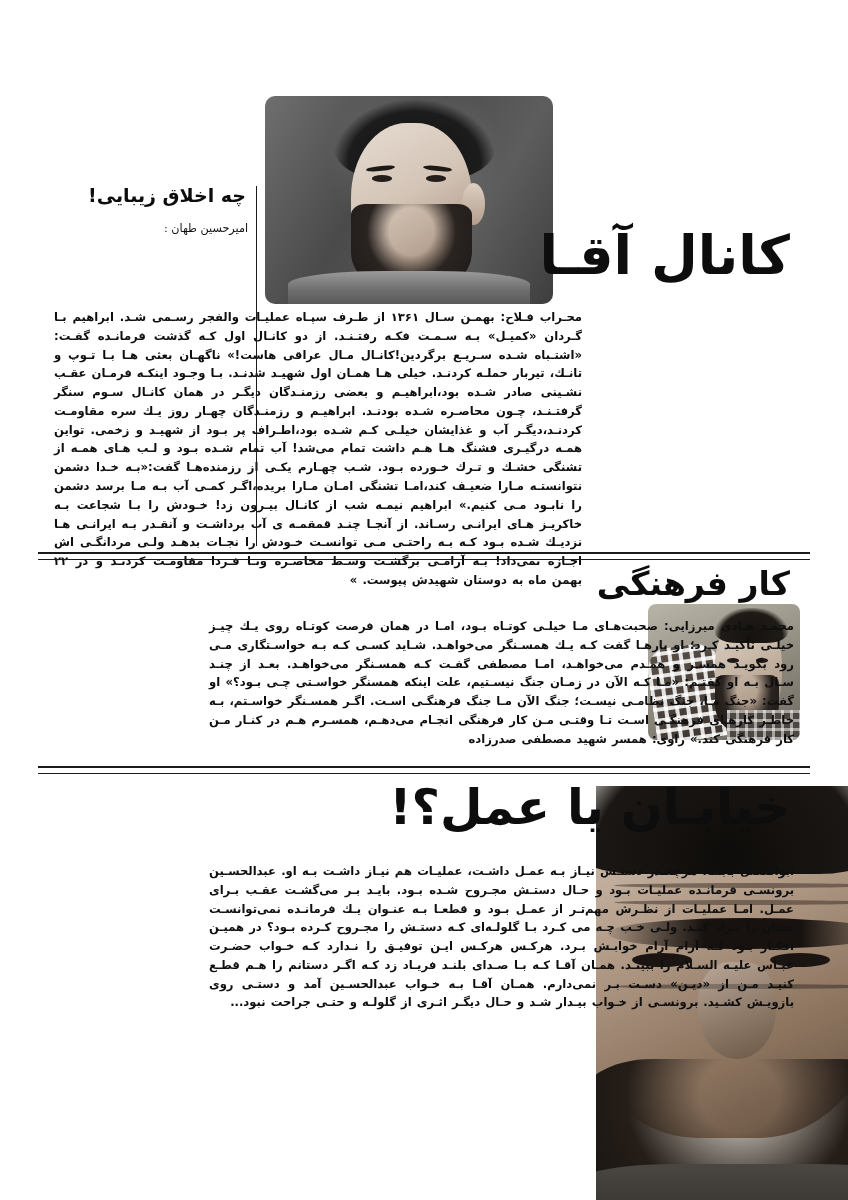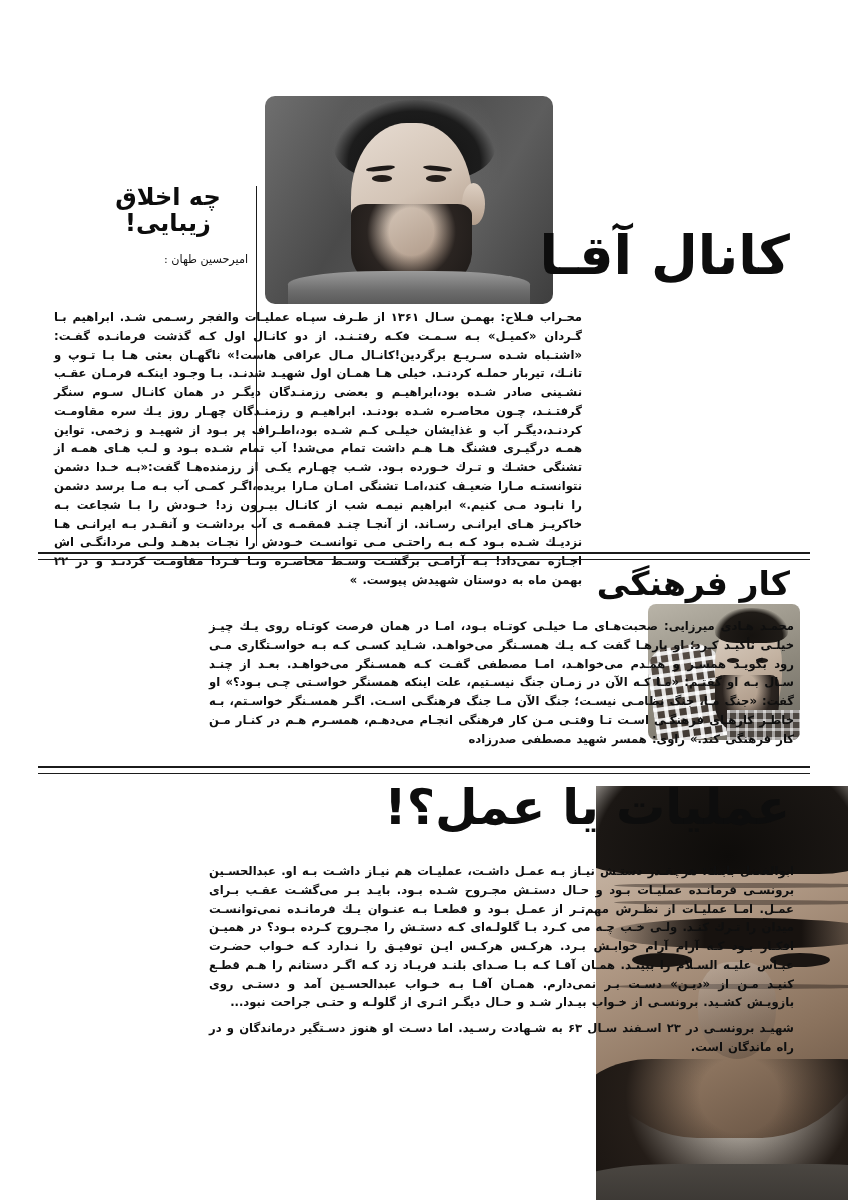--- a/index.html
+++ b/index.html
@@ -172,22 +172,22 @@
     font-weight:bold;
   }
   .body-text p{margin:0 0 7px 0;}
   .body-text p:last-child{margin-bottom:0;}
 
   
   .col-left{
     position:absolute;left:88px;top:185px;width:160px;
   }
   .kicker{
-    font-weight:bold;font-size:24px;line-height:1.08;
-    text-align:center;direction:rtl;color:#0d0d0d;letter-spacing:-0.5px;
+    font-weight:bold;font-size:19px;line-height:1.08;
+    text-align:left;direction:rtl;color:#0d0d0d;letter-spacing:-0.5px;
   }
   .col-left .narrow{
     margin-top:14px;
     font-size:11.2px;line-height:1.68;text-align:justify;direction:rtl;
   }
   .col-left .narrow .lead{display:block;margin-bottom:16px;}
 </style>
 </head>
 <body>
 
@@ -251,21 +251,20 @@
       <div class="wrinkle w2"></div>
       <div class="brow"></div>
       <div class="eyeL"></div>
       <div class="eyeR"></div>
       <div class="wrinkle w3"></div>
       <div class="nose"></div>
       <div class="beard"></div>
       <div class="collar"></div>
     </div>
 
-    <div class="headline" style="right:58px;top:783px;font-size:49px;">عملیات یا عمل؟!</div>
+    <div class="headline" style="right:58px;top:783px;font-size:49px;">خیابـان یا عمل؟!</div>
 
     <div class="body-text" style="right:54px;top:862px;width:585px;">
       <p>ابوالفضل بابـك: هرچقـدر دستـش نیـاز بـه عمـل داشـت، عملیـات هم نیـاز داشـت بـه او. عبدالحسـین برونسـی فرمانـده عملیـات بـود و حـال دستـش مجـروح شـده بـود. بایـد بـر می‌گشـت عقـب بـرای عمـل. امـا عملیـات از نظـرش مهم‌تـر از عمـل بـود و قطعـا بـه عنـوان یـك فرمانـده نمی‌توانسـت میدان را تـرك کنـد. ولـی خـب چـه می کـرد بـا گلولـه‌ای کـه دستـش را مجـروح کـرده بـود؟ در همیـن افکـار بـود کـه آرام آرام خوابـش بـرد. هرکـس هرکـس ایـن توفیـق را نـدارد کـه خـواب حضـرت عبـاس علیـه السـلام را ببینـد. همـان آقـا کـه بـا صـدای بلنـد فریـاد زد کـه اگـر دستانم را هـم قطـع کنیـد مـن از «دیـن» دسـت بـر نمی‌دارم. همـان آقـا بـه خـواب عبدالحسـین آمد و دستـی روی بازویـش کشـید. برونسـی از خـواب بیـدار شـد و حـال دیگـر اثـری از گلولـه و حتـی جراحت نبود...</p>
-      <p>شهیـد برونسـی در ۲۳ اسـفند سـال ۶۳ به شـهادت رسـید. اما دسـت او هنوز دسـتگیر درماندگان و در راه ماندگان است.</p>
     </div>
   </div>
 
 </div>
 
 </body></html>

